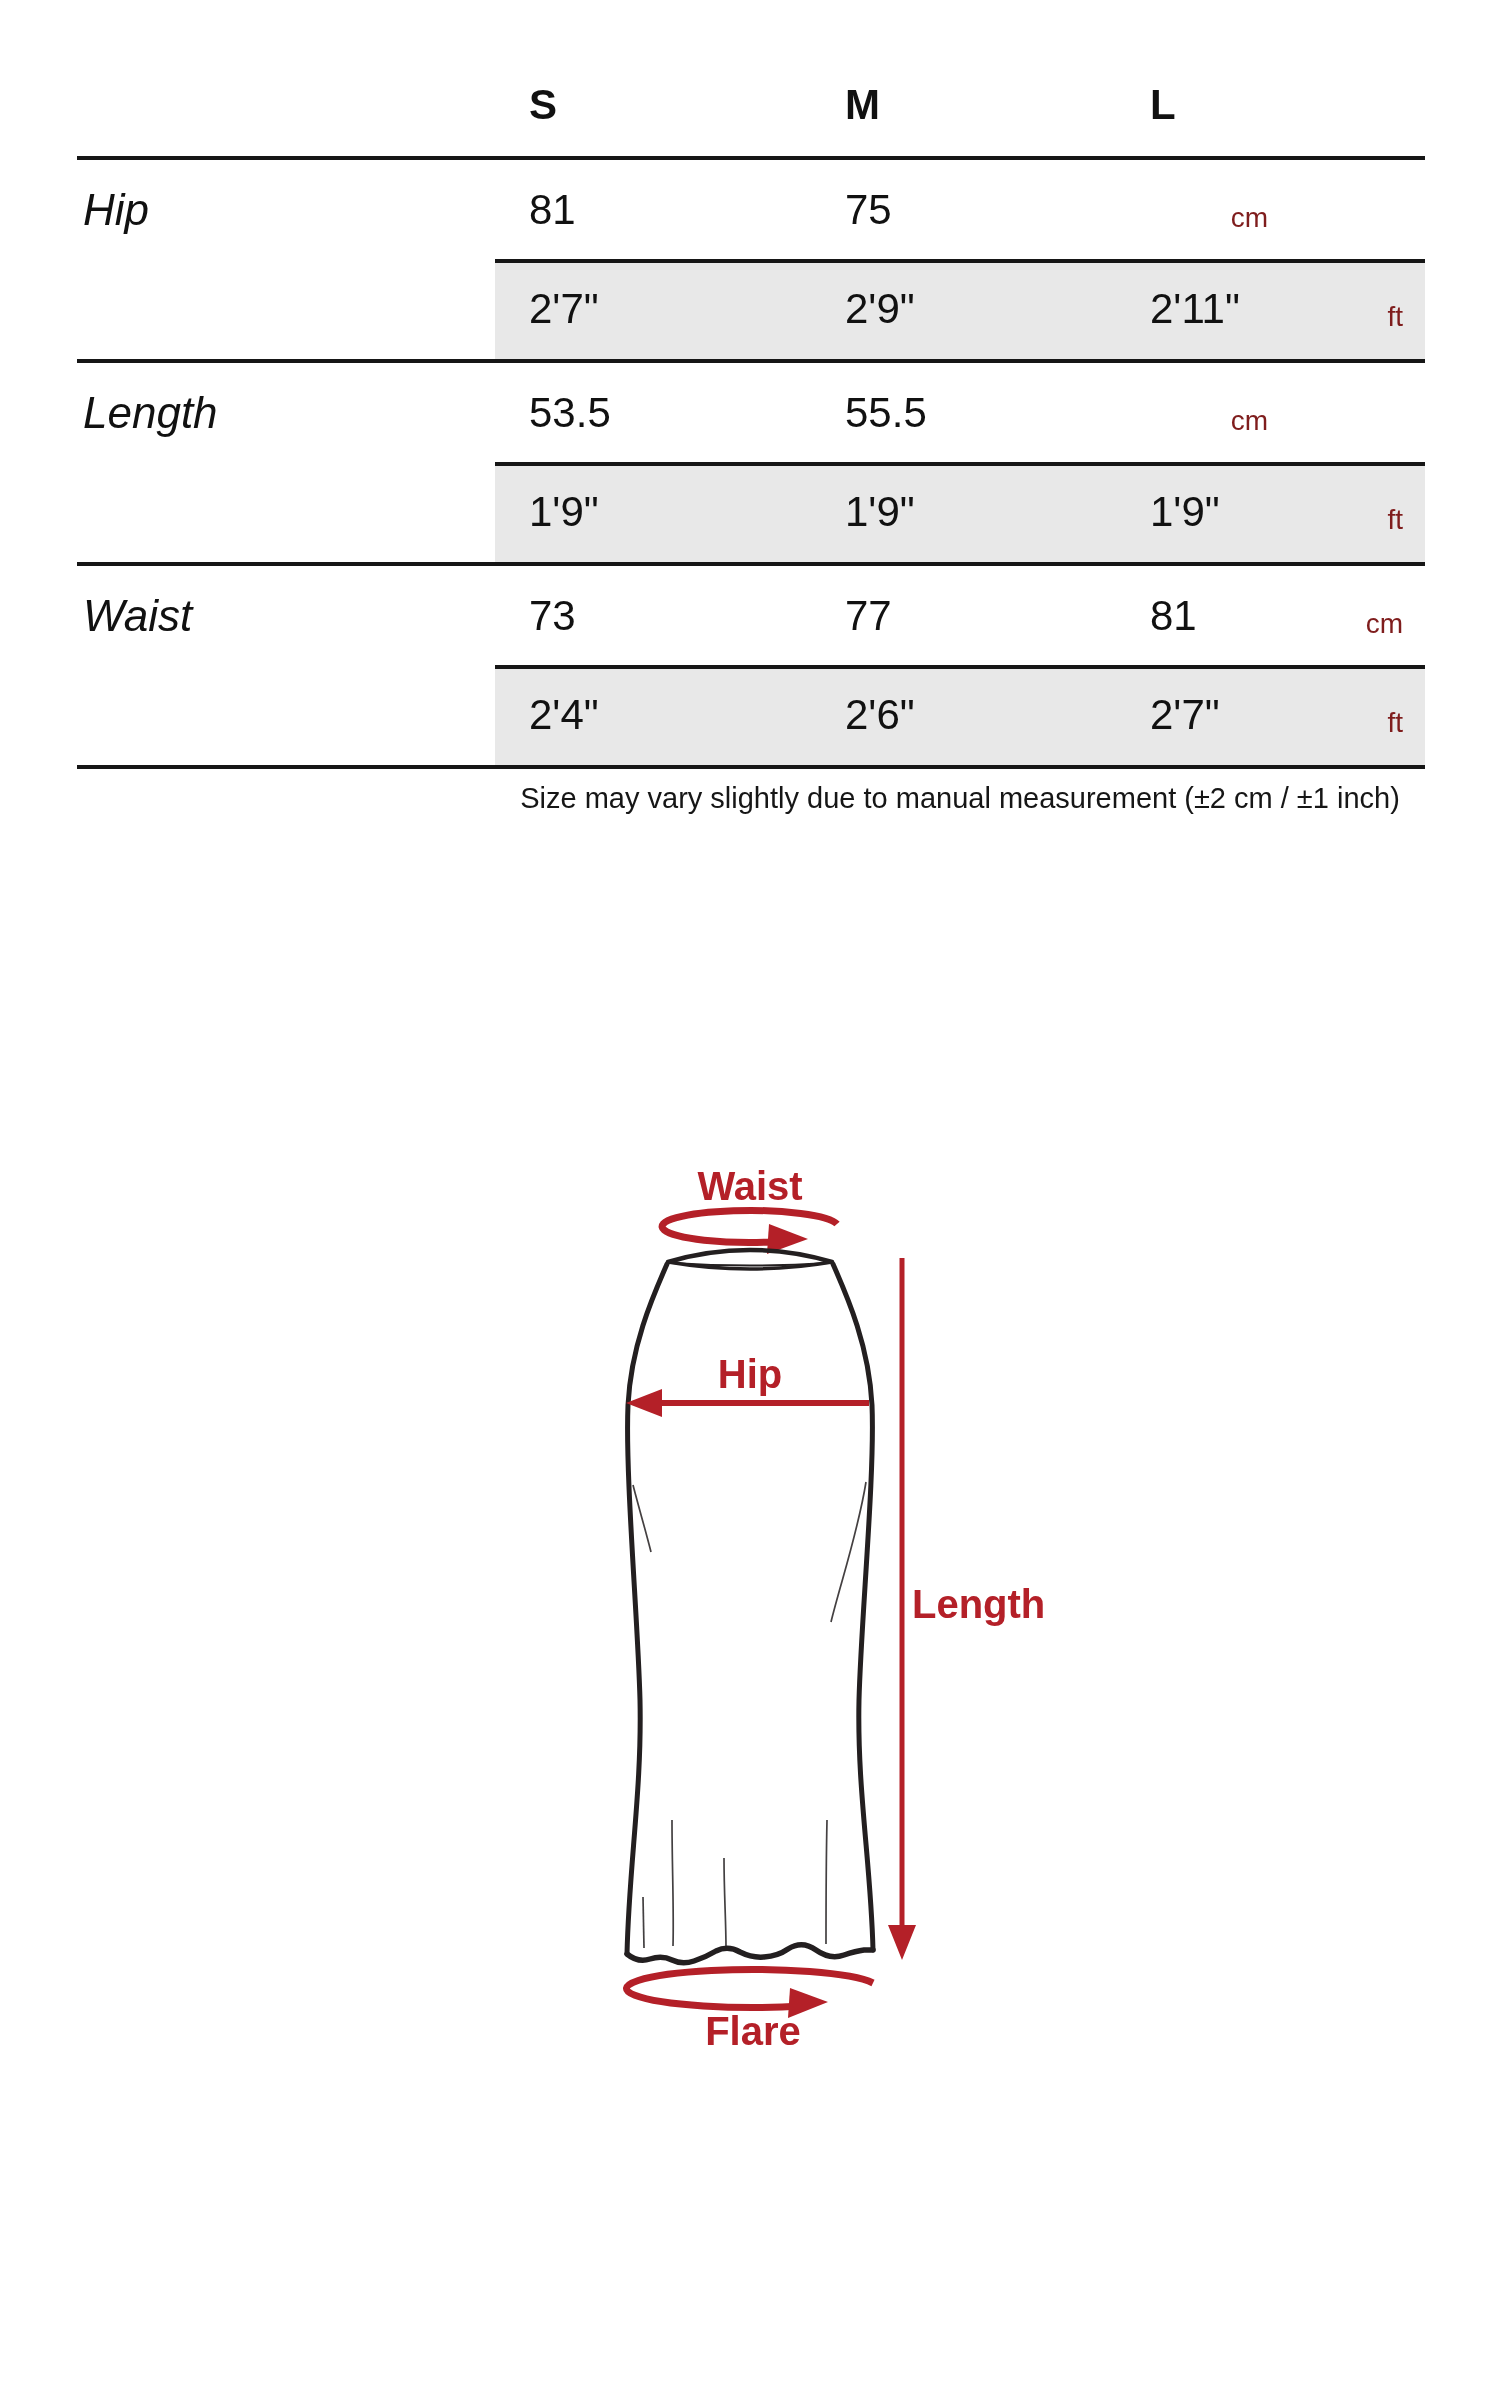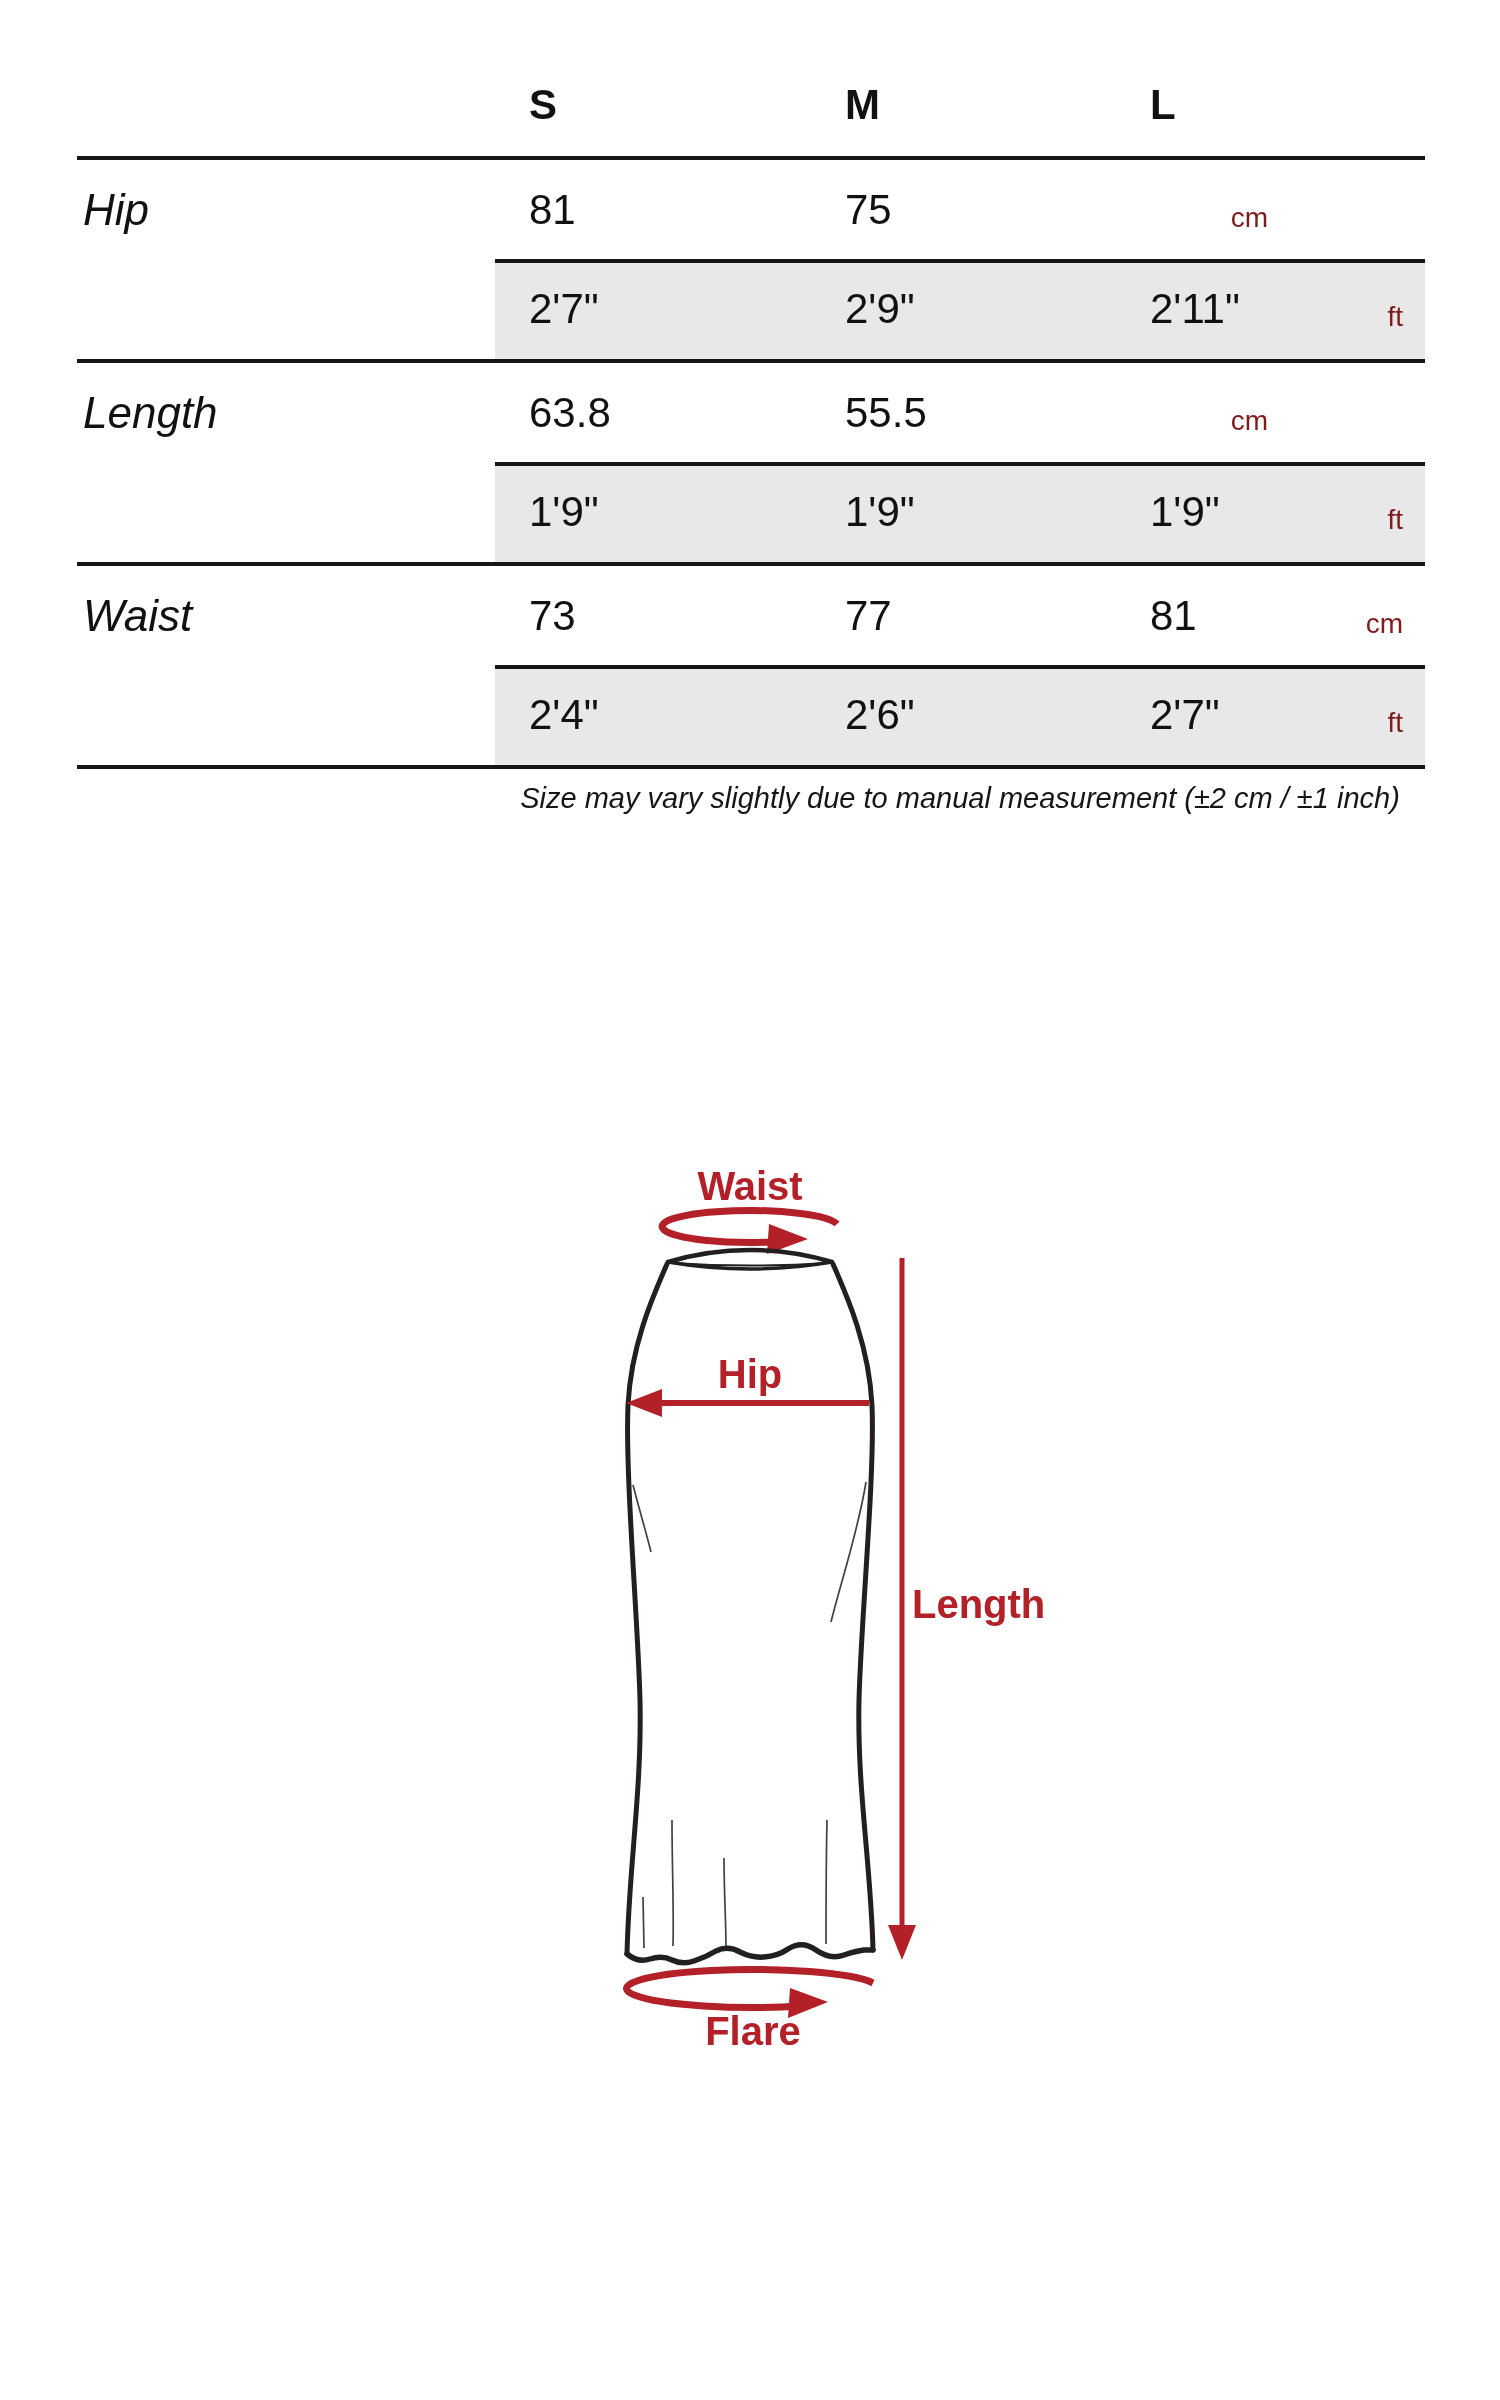--- a/index.html
+++ b/index.html
@@ -32,21 +32,21 @@
   }
   .ft-row .c{position:relative;z-index:1;}
   .c.label{padding-left:6px;font-style:italic;font-size:44px;}
   .c.v{padding-left:34px;font-size:42px;}
   .c.u{
     text-align:right;padding-right:22px;
     font-size:28px;color:#7f1d1d;transform:translateY(8px);
   }
   .footnote{
     position:absolute;left:495px;top:782px;width:930px;
-    text-align:center;font-style:italic;font-size:29px;color:#161616;
+    text-align:center;font-size:29px;color:#161616;
     white-space:nowrap;
   }
   
   .diagram{position:absolute;left:560px;top:1140px;}
   .red-label{
     font-family:"Liberation Sans", sans-serif;
     font-weight:bold;font-size:40px;fill:#b42028;
   }
   .accent-stroke{stroke:#b42028;fill:none;}
   .accent-fill{fill:#b42028;}
@@ -79,21 +79,21 @@
         <div class="c v">2'7"</div>
         <div class="c v">2'9"</div>
         <div class="c v">2'11"</div>
         <div class="c u">ft</div>
       </div>
     </section>
 
     <section class="group">
       <div class="row cm-row">
         <div class="c label">Length</div>
-        <div class="c v">63.8</div>
+        <div class="c v">53.5</div>
         <div class="c v">55.5</div>
         <div class="c u">cm</div>
       </div>
       <div class="row ft-row">
         <div class="band"></div>
         <div class="c label"></div>
         <div class="c v">1'9"</div>
         <div class="c v">1'9"</div>
         <div class="c v">1'9"</div>
         <div class="c u">ft</div>

